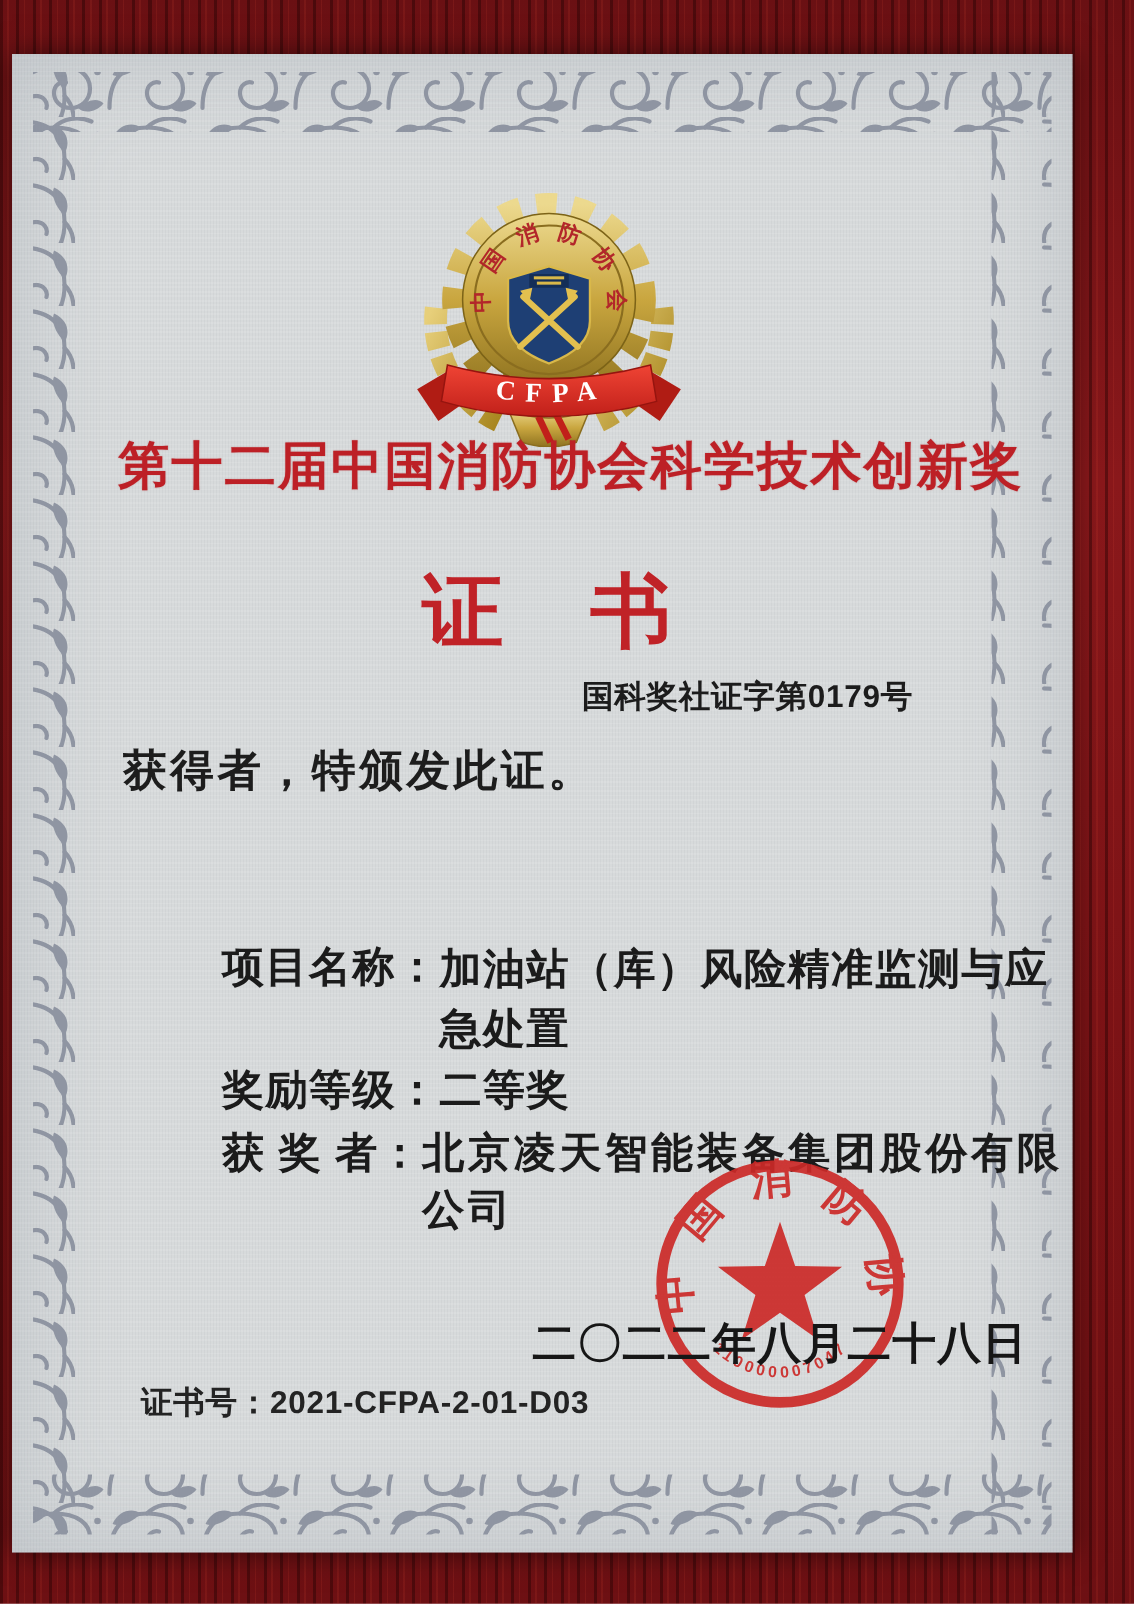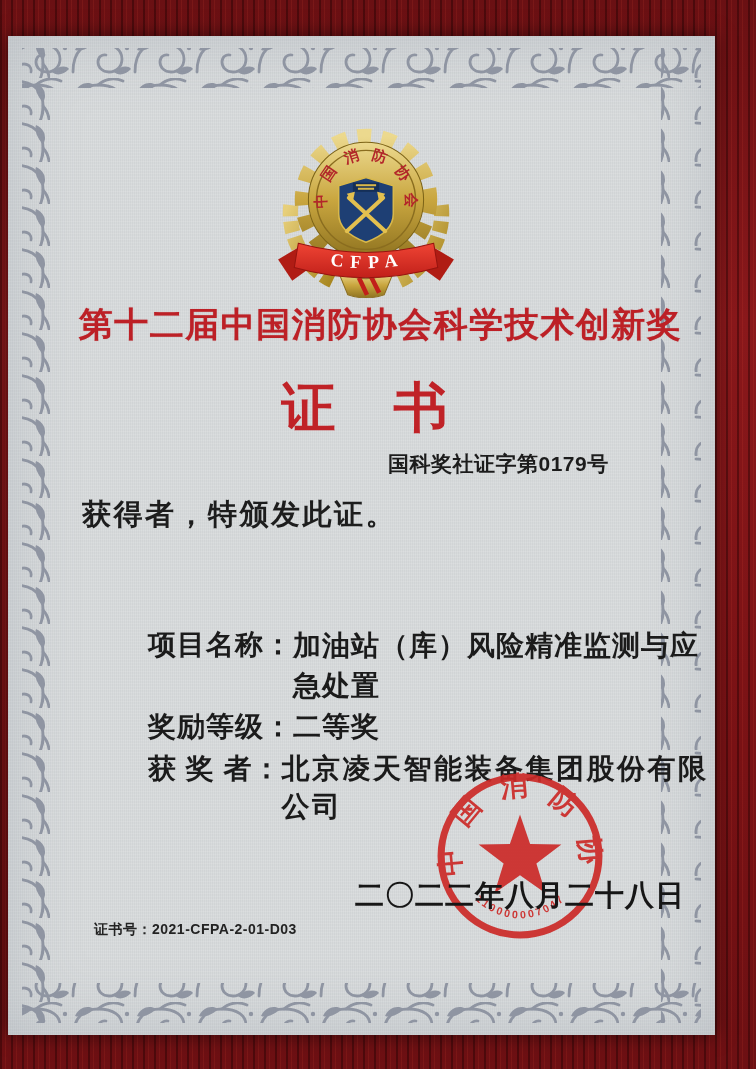--- a/index.html
+++ b/index.html
@@ -19,21 +19,21 @@
     position:absolute;left:8px;top:36px;width:707px;height:999px;
     background-color:#d7dadb;
     background-image:
       repeating-linear-gradient(0deg, rgba(255,255,255,.10) 0 1px, rgba(0,0,0,0) 1px 3px),
       repeating-linear-gradient(90deg, rgba(110,115,125,.06) 0 1px, rgba(0,0,0,0) 1px 2px);
     box-shadow:0 0 18px rgba(0,0,0,.55), inset 0 0 70px rgba(120,130,145,.28);
   }
   .orn-frame{position:absolute;left:0;top:0;width:707px;height:999px;pointer-events:none;}
   .emblem{position:absolute;left:262px;top:90px;width:192px;height:172px;}
   .title{
-    position:absolute;left:0;top:266px;width:745px;text-align:center;
+    position:absolute;left:0;top:252px;width:745px;text-align:center;
     font-size:34px;font-weight:bold;color:#bd2026;letter-spacing:1.5px;
     font-family:"Liberation Serif", serif;
     text-shadow:0 0 1px rgba(160,20,25,.4);
     white-space:nowrap;
   }
   .cert-word{
     position:absolute;left:4px;top:336px;width:707px;text-align:center;
     font-size:54px;font-weight:bold;color:#c02227;letter-spacing:2px;
   }
   .issue-no{
@@ -58,21 +58,21 @@
   .field-winner{left:140px;top:714px;}
   .field-winner .value{letter-spacing:2.5px;}
   .seal{position:absolute;left:426px;top:734px;width:172px;height:172px;z-index:2;}
   .date{
     position:absolute;left:300px;top:840px;width:424px;text-align:center;
     font-size:29px;font-weight:bold;color:#161616;letter-spacing:1px;z-index:3;
     white-space:nowrap;
   }
   .footer-no{
     position:absolute;left:86px;top:885px;
-    font-size:14px;font-weight:bold;color:#232323;letter-spacing:.5px;z-index:3;
+    font-size:21px;font-weight:bold;color:#232323;letter-spacing:.5px;z-index:3;
   }
 </style>
 </head>
 <body>
 
 <div class="stage">
   <div class="paper">
 
     <svg class="orn-frame" viewBox="0 0 707 999">
       <defs>

